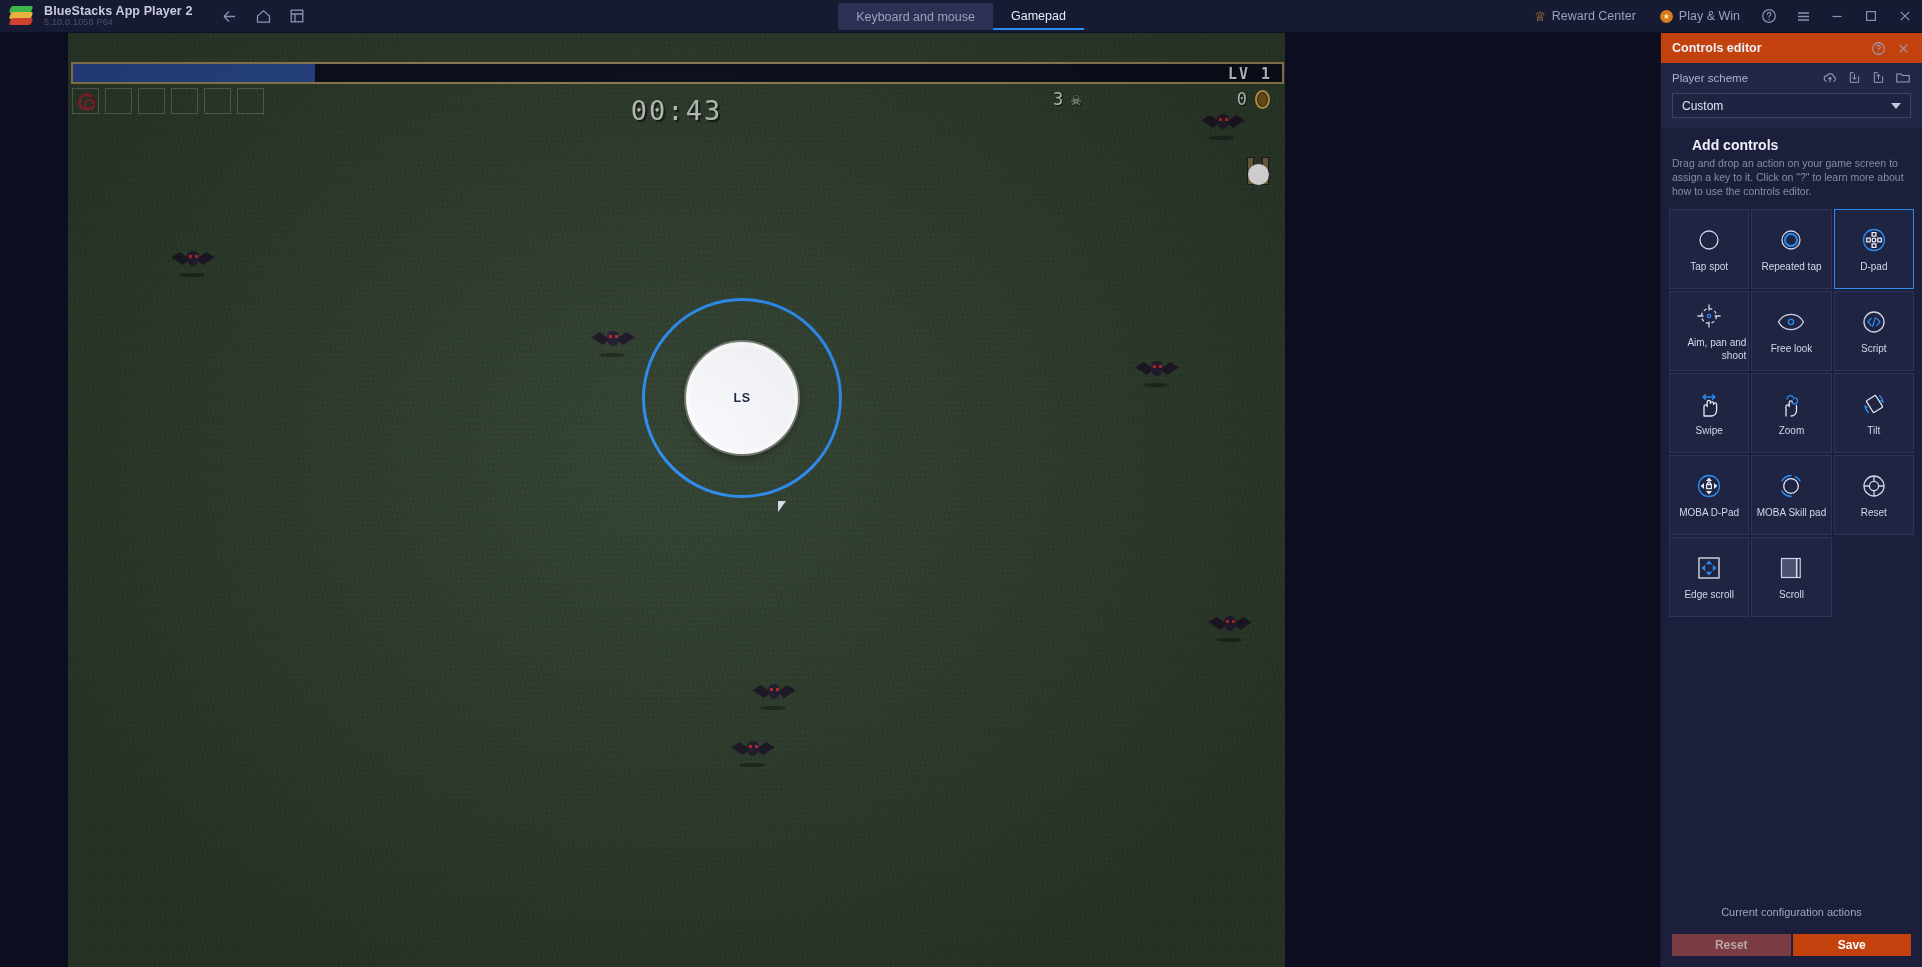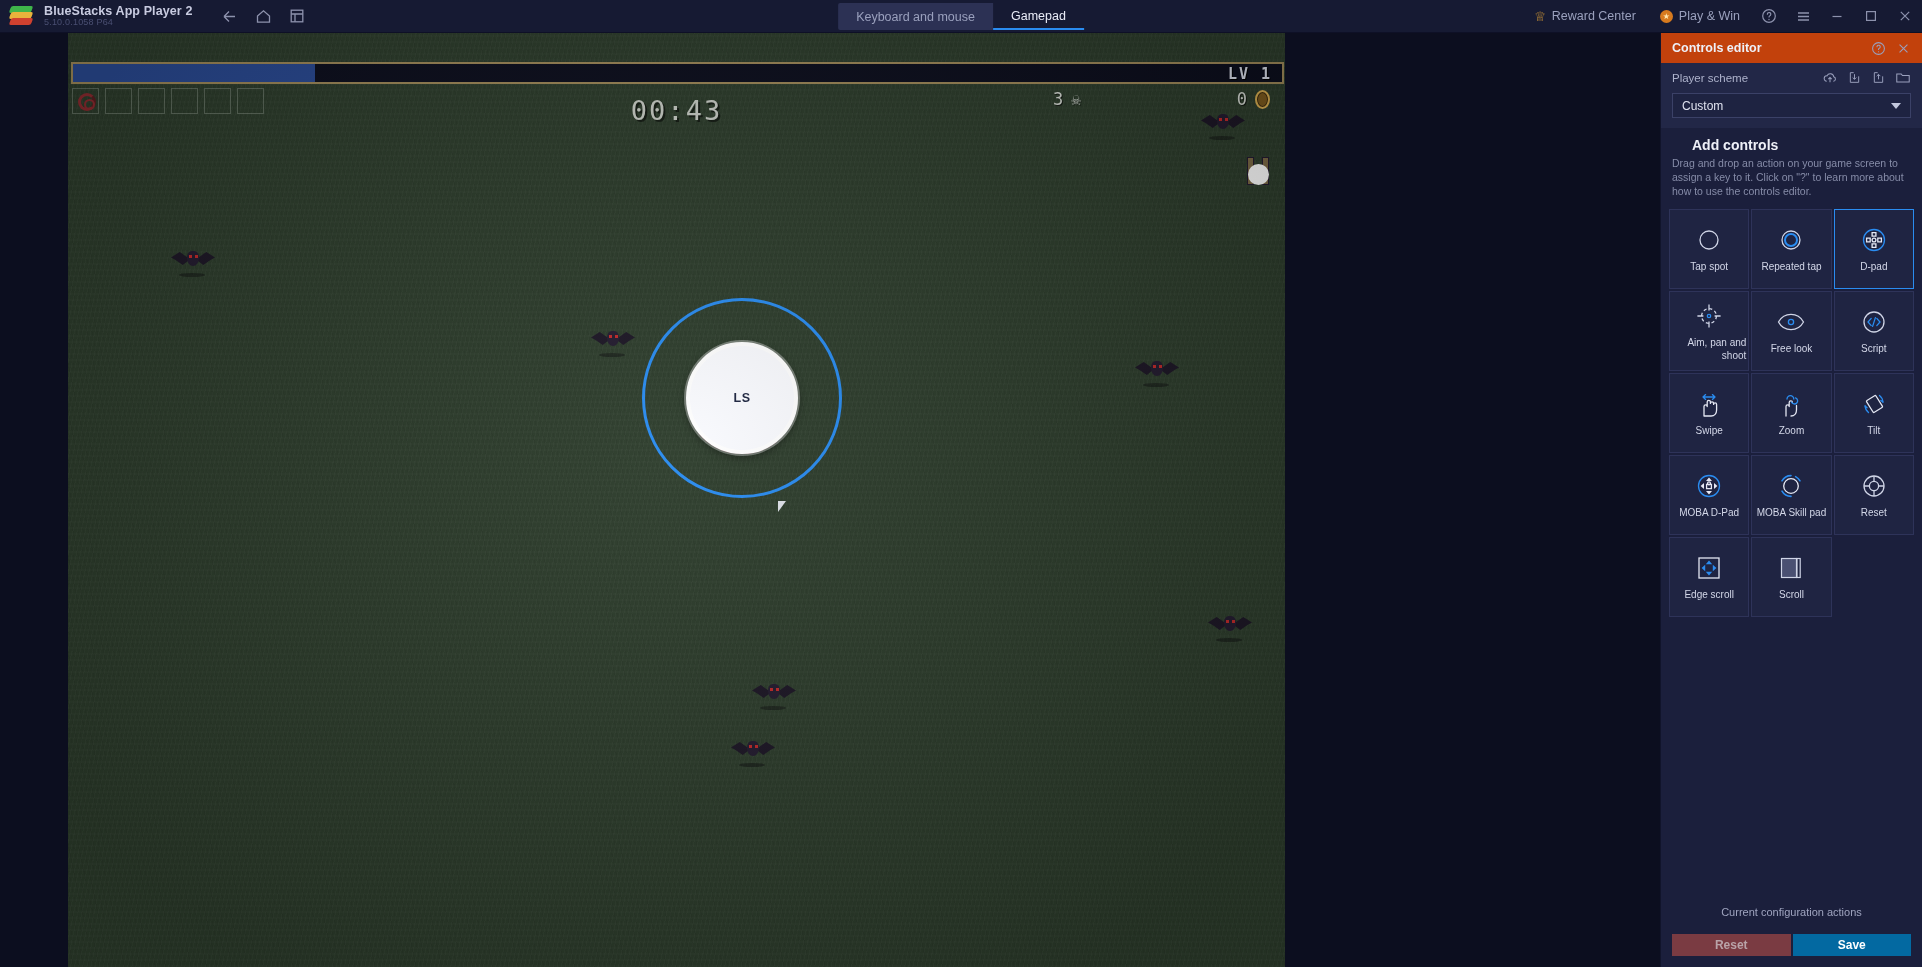--- a/index.html
+++ b/index.html
@@ -193,21 +193,21 @@
   .card.sel { border-color: #2a8cf0; }
   .card-ico { height: 34px; display: flex; align-items: center; justify-content: center; margin-bottom: 4px; }
   .card-label { font-size: 10px; color: #d3d7e8; text-align: right; line-height: 1.22; }
 
   .panel-foot { margin-top: auto; padding: 0 11px 11px; }
   .foot-title { font-size: 11px; color: #9fa4bf; text-align: center; padding: 9px 0 16px; }
   .foot-btns { display: flex; gap: 2px; }
   .btn { flex: 1; height: 22px; display: flex; align-items: center; justify-content: center;
          font-size: 12px; font-weight: bold; cursor: pointer; }
   .btn-reset { background: #7a3b42; color: #b9a3a8; }
-  .btn-save { background: #0369a1; color: #ffffff; }
+  .btn-save { background: #c2410c; color: #ffffff; }
 </style>
 </head>
 <body>
 
 <div class="app">
 
   <div class="titlebar">
     <div class="bs-logo">
         <i></i>
         <i></i>

